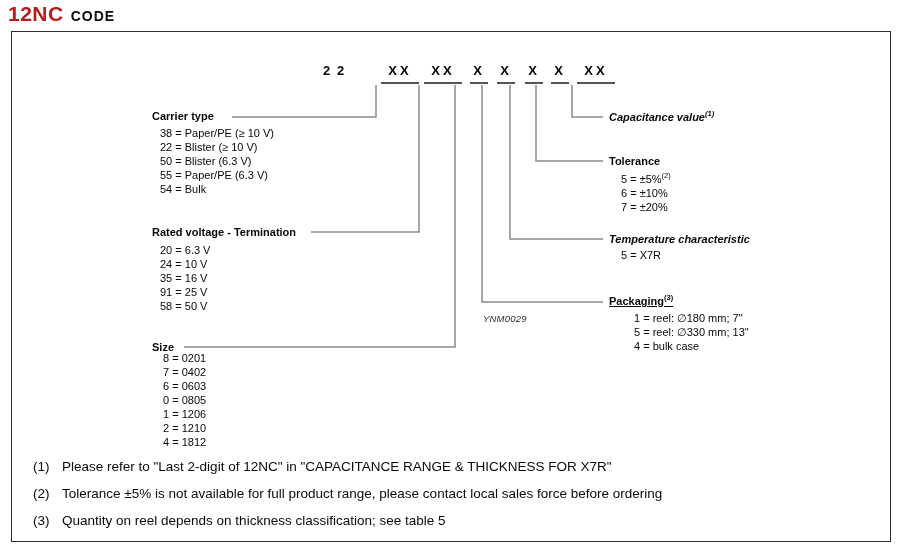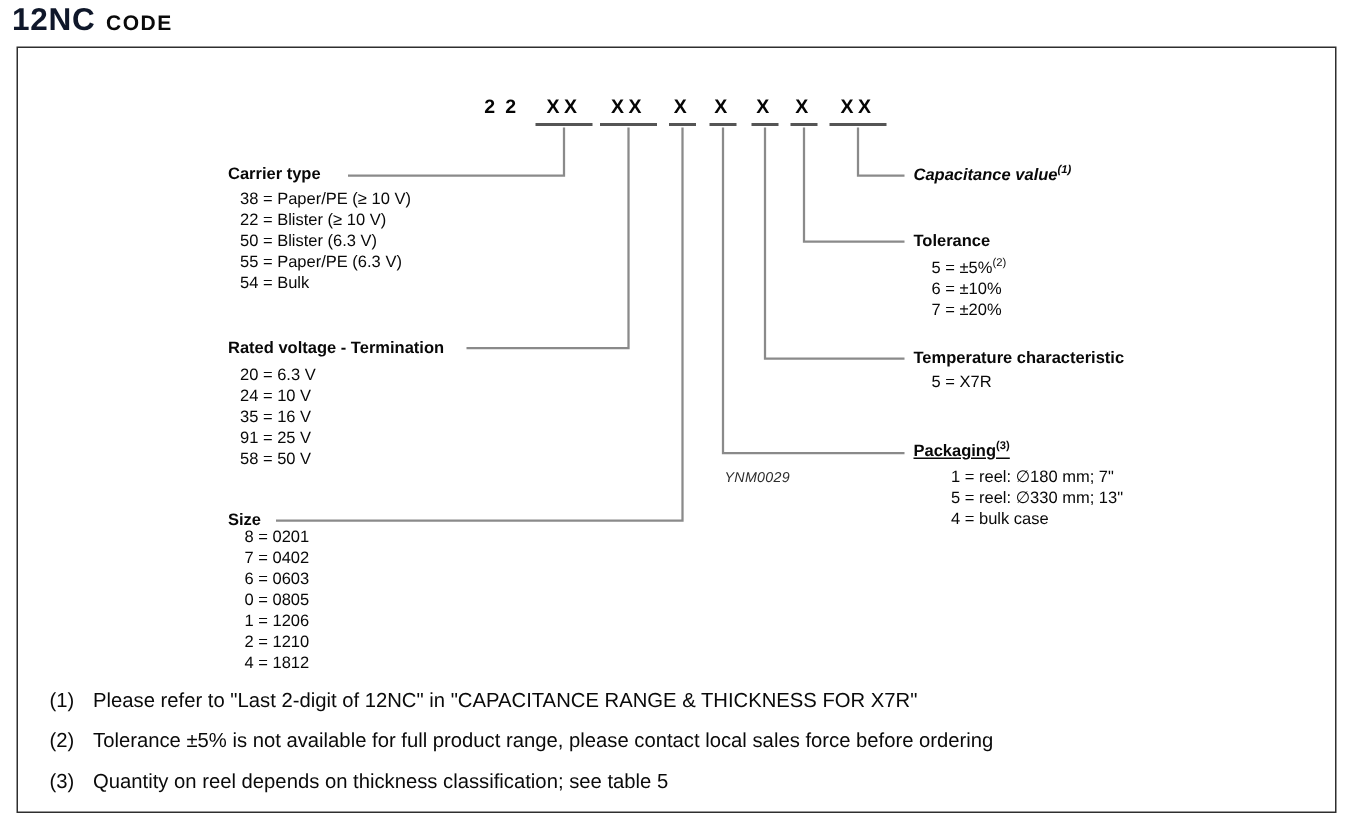--- a/index.html
+++ b/index.html
@@ -4,37 +4,37 @@
 <style>
   html,body { margin:0; padding:0; background:#ffffff; }
   .page {
     position:relative; width:900px; height:554px; background:#fff;
     font-family:"Liberation Sans", sans-serif; color:#0d0d0d; overflow:hidden;
   }
   .abs { position:absolute; }
 
   
   .page-title { left:8px; top:2px; display:flex; align-items:baseline; gap:7px; }
-  .title-main { font-size:21px; font-weight:bold; letter-spacing:0.5px; color:#0f172a; }
+  .title-main { font-size:21px; font-weight:bold; letter-spacing:0.5px; color:#b91c1c; }
   .title-sub  { font-size:14px; font-weight:bold; letter-spacing:1px; color:#0a0a0a; }
 
   
   .frame { left:11px; top:31px; width:880px; height:511px; border:1.5px solid #2e2e2e; box-sizing:border-box; }
 
   
   .lines { left:0; top:0; pointer-events:none; }
   .lines polyline { fill:none; stroke:#8a8a8a; stroke-width:1.5; }
 
   
   .code-group {
     position:absolute; top:63px; height:19px; box-sizing:content-box;
     font-size:13px; font-weight:bold; letter-spacing:3px; text-align:center;
     color:#050505; white-space:nowrap;
   }
-  .code-group.u { border-bottom:2px solid #404040; }
+  .code-group.u { border-bottom:2px solid #404040;margin-left:24px; }
 
   
   .sec-title { font-size:11px; font-weight:bold; line-height:14px; white-space:nowrap; color:#080808; }
   .sec-items div { font-size:11px; line-height:14px; white-space:nowrap; color:#080808; }
   sup.fn { font-size:7.5px; line-height:0; vertical-align:super; letter-spacing:0; font-weight:inherit; }
 
   
   .fig-label { font-size:9.5px; font-style:italic; color:#2d2d2d; letter-spacing:0.2px; }
 
   
@@ -107,21 +107,21 @@
     <span>Capacitance value</span><sup class="fn">(1)</sup>
   </div>
 
   <div class="abs sec-title" style="left:609px;top:154px;">Tolerance</div>
   <div class="abs sec-items" style="left:621px;top:172px;">
     <div><span>5 = ±5%</span><sup class="fn">(2)</sup></div>
     <div>6 = ±10%</div>
     <div>7 = ±20%</div>
   </div>
 
-  <div class="abs sec-title" style="left:609px;top:232px;">Temperature characteristic</div>
+  <div class="abs sec-title" style="left:609px;top:232px;font-style:italic;">Temperature characteristic</div>
   <div class="abs sec-items" style="left:621px;top:248px;">
     <div>5 = X7R</div>
   </div>
 
   <div class="abs sec-title" style="left:609px;top:294px;text-decoration:underline;">
     <span>Packaging</span><sup class="fn">(3)</sup>
   </div>
   <div class="abs sec-items" style="left:621px;top:311px;margin-left:13px;">
     <div>1 = reel: ∅180 mm; 7"</div>
     <div>5 = reel: ∅330 mm; 13"</div>

